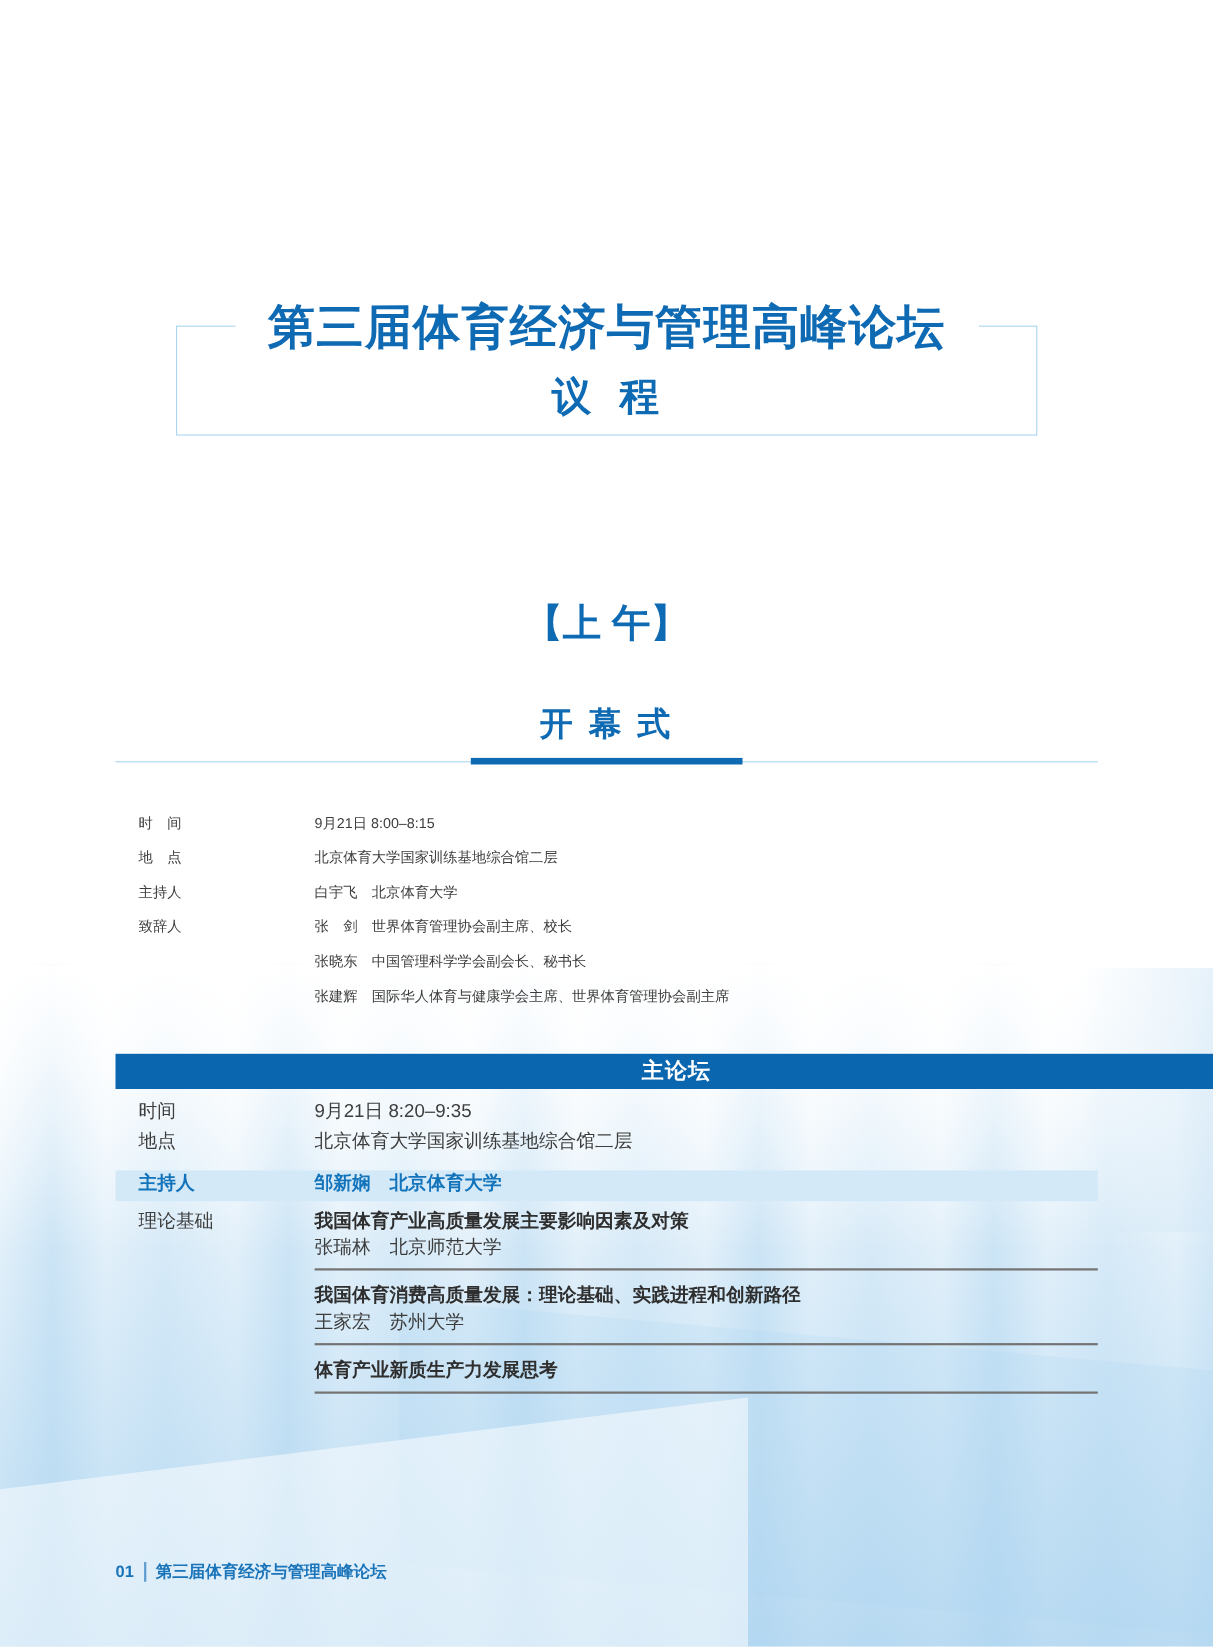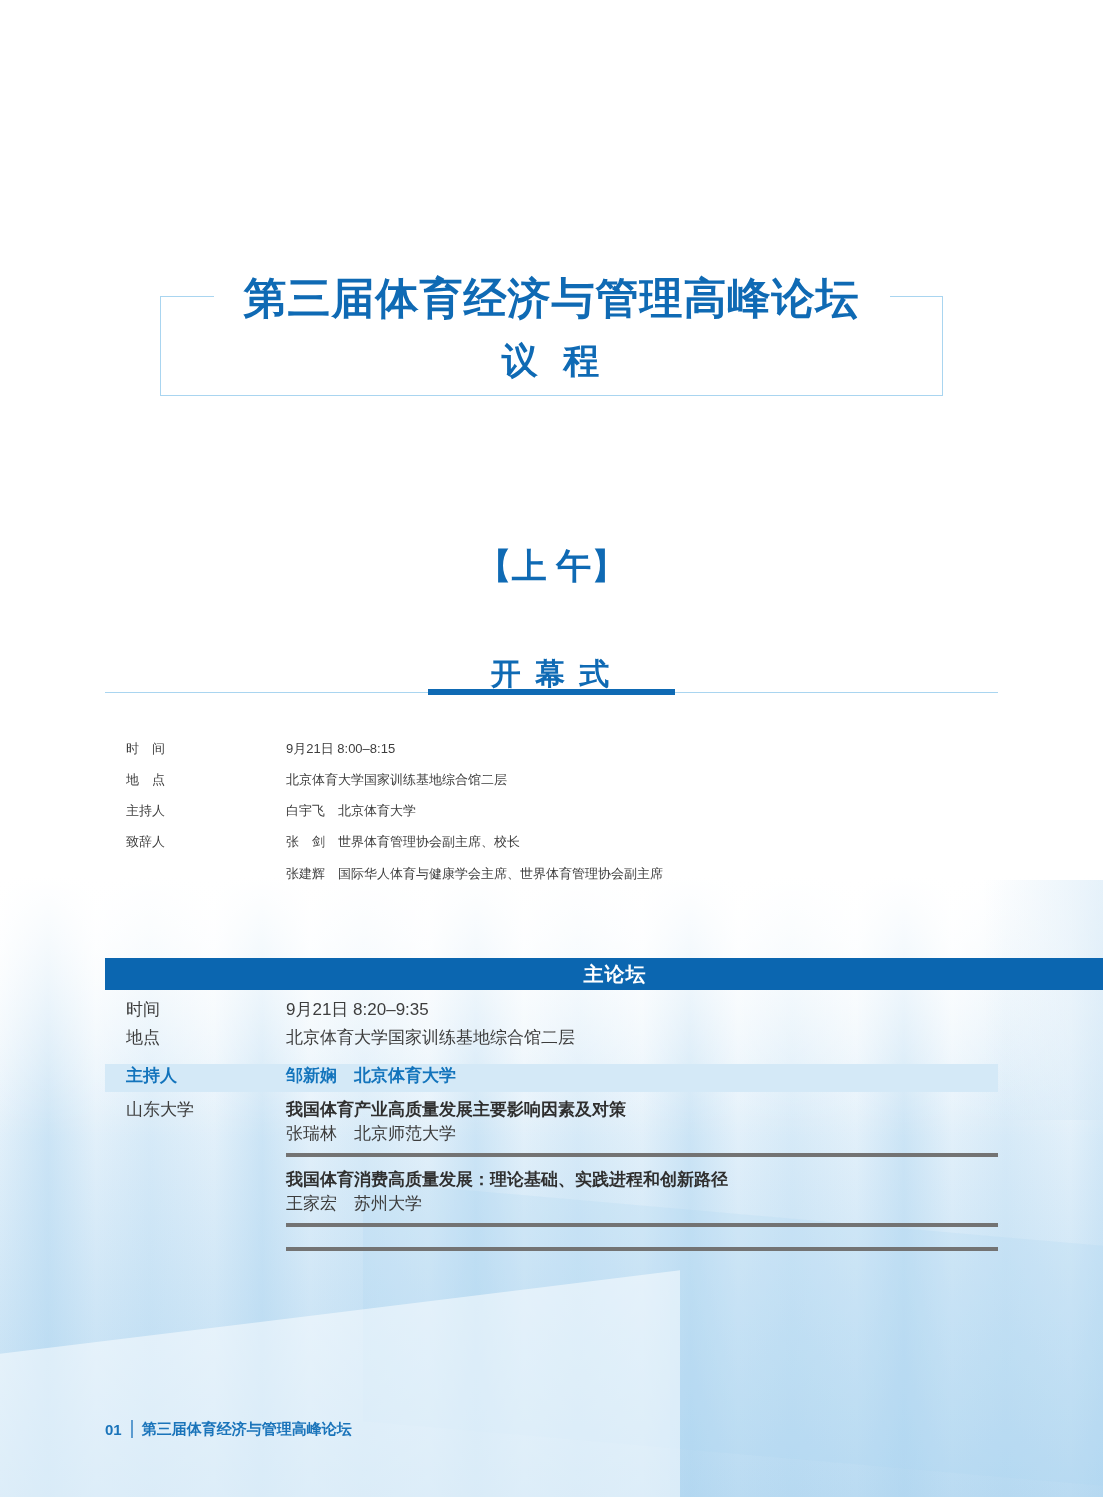--- a/index.html
+++ b/index.html
@@ -68,21 +68,20 @@
 
   
   .session-heading{
     position:absolute;left:0;top:543px;width:100%;
     text-align:center;font-size:35px;font-weight:bold;color:#0f6ab4;
   }
   .opening-heading{
     position:absolute;left:0;top:638px;width:100%;
     text-align:center;font-size:30px;font-weight:bold;color:#0f6ab4;
     letter-spacing:3px;
-    margin-top:16px;
   }
   .rule-wrap{
     position:absolute;left:105px;top:689px;width:893px;height:6px;
   }
   .rule-thin{
     position:absolute;left:0;right:0;top:3px;height:1px;background:#a9d5f0;
   }
   .rule-thick{
     position:absolute;left:323px;top:0;width:247px;height:6px;background:#0f6ab4;
   }
@@ -106,21 +105,21 @@
   .frow{display:flex;height:28px;align-items:flex-start;padding-left:21px;}
   .frow .label{width:160px;flex:none;}
   .frow.highlight{
     background:#d4e9f7;margin-top:10px;height:28px;
   }
   .frow.highlight .label,
   .frow.highlight .value{color:#1374bc;font-weight:bold;}
   .speakers{display:flex;padding-left:21px;margin-top:7px;}
   .speakers .label{width:160px;flex:none;line-height:22px;}
   .talks{flex:1;}
-  .talk{border-bottom:4px solid #737373;padding-bottom:8px;margin-bottom:12px;}
+  .talk{border-bottom:2px solid #737373;padding-bottom:8px;margin-bottom:12px;}
   .talk .talk-title{font-weight:bold;color:#2f2f2f;line-height:22px;}
   .talk .talk-speaker{margin-top:2px;line-height:22px;color:#3d3d3d;}
 
   
   .footer{
     position:absolute;left:105px;top:1419px;height:20px;
     display:flex;align-items:center;
     color:#1a74ba;font-size:15px;font-weight:bold;
   }
   .footer .divider{
@@ -164,20 +163,21 @@
         <div class="value">北京体育大学国家训练基地综合馆二层</div>
       </div>
       <div class="row">
         <div class="label">主持人</div>
         <div class="value">白宇飞　北京体育大学</div>
       </div>
       <div class="row multi">
         <div class="label">致辞人</div>
         <div class="value">
           <div>张　剑　世界体育管理协会副主席、校长</div>
+          <div>张晓东　中国管理科学学会副会长、秘书长</div>
           <div>张建辉　国际华人体育与健康学会主席、世界体育管理协会副主席</div>
         </div>
       </div>
     </div>
 
     <div class="forum-bar">主论坛</div>
 
     <div class="forum-rows">
       <div class="frow">
         <div class="label">时间</div>
@@ -186,31 +186,32 @@
       <div class="frow">
         <div class="label">地点</div>
         <div class="value">北京体育大学国家训练基地综合馆二层</div>
       </div>
       <div class="frow highlight">
         <div class="label">主持人</div>
         <div class="value">邹新娴　北京体育大学</div>
       </div>
 
       <div class="speakers">
-        <div class="label">山东大学</div>
+        <div class="label">理论基础</div>
         <div class="talks">
           <div class="talk">
             <div class="talk-title">我国体育产业高质量发展主要影响因素及对策</div>
             <div class="talk-speaker">张瑞林　北京师范大学</div>
           </div>
           <div class="talk">
             <div class="talk-title">我国体育消费高质量发展：理论基础、实践进程和创新路径</div>
             <div class="talk-speaker">王家宏　苏州大学</div>
           </div>
           <div class="talk">
+            <div class="talk-title">体育产业新质生产力发展思考</div>
           </div>
         </div>
       </div>
     </div>
 
     <div class="footer">
       <span>01</span>
       <span class="divider"></span>
       <span>第三届体育经济与管理高峰论坛</span>
     </div>

